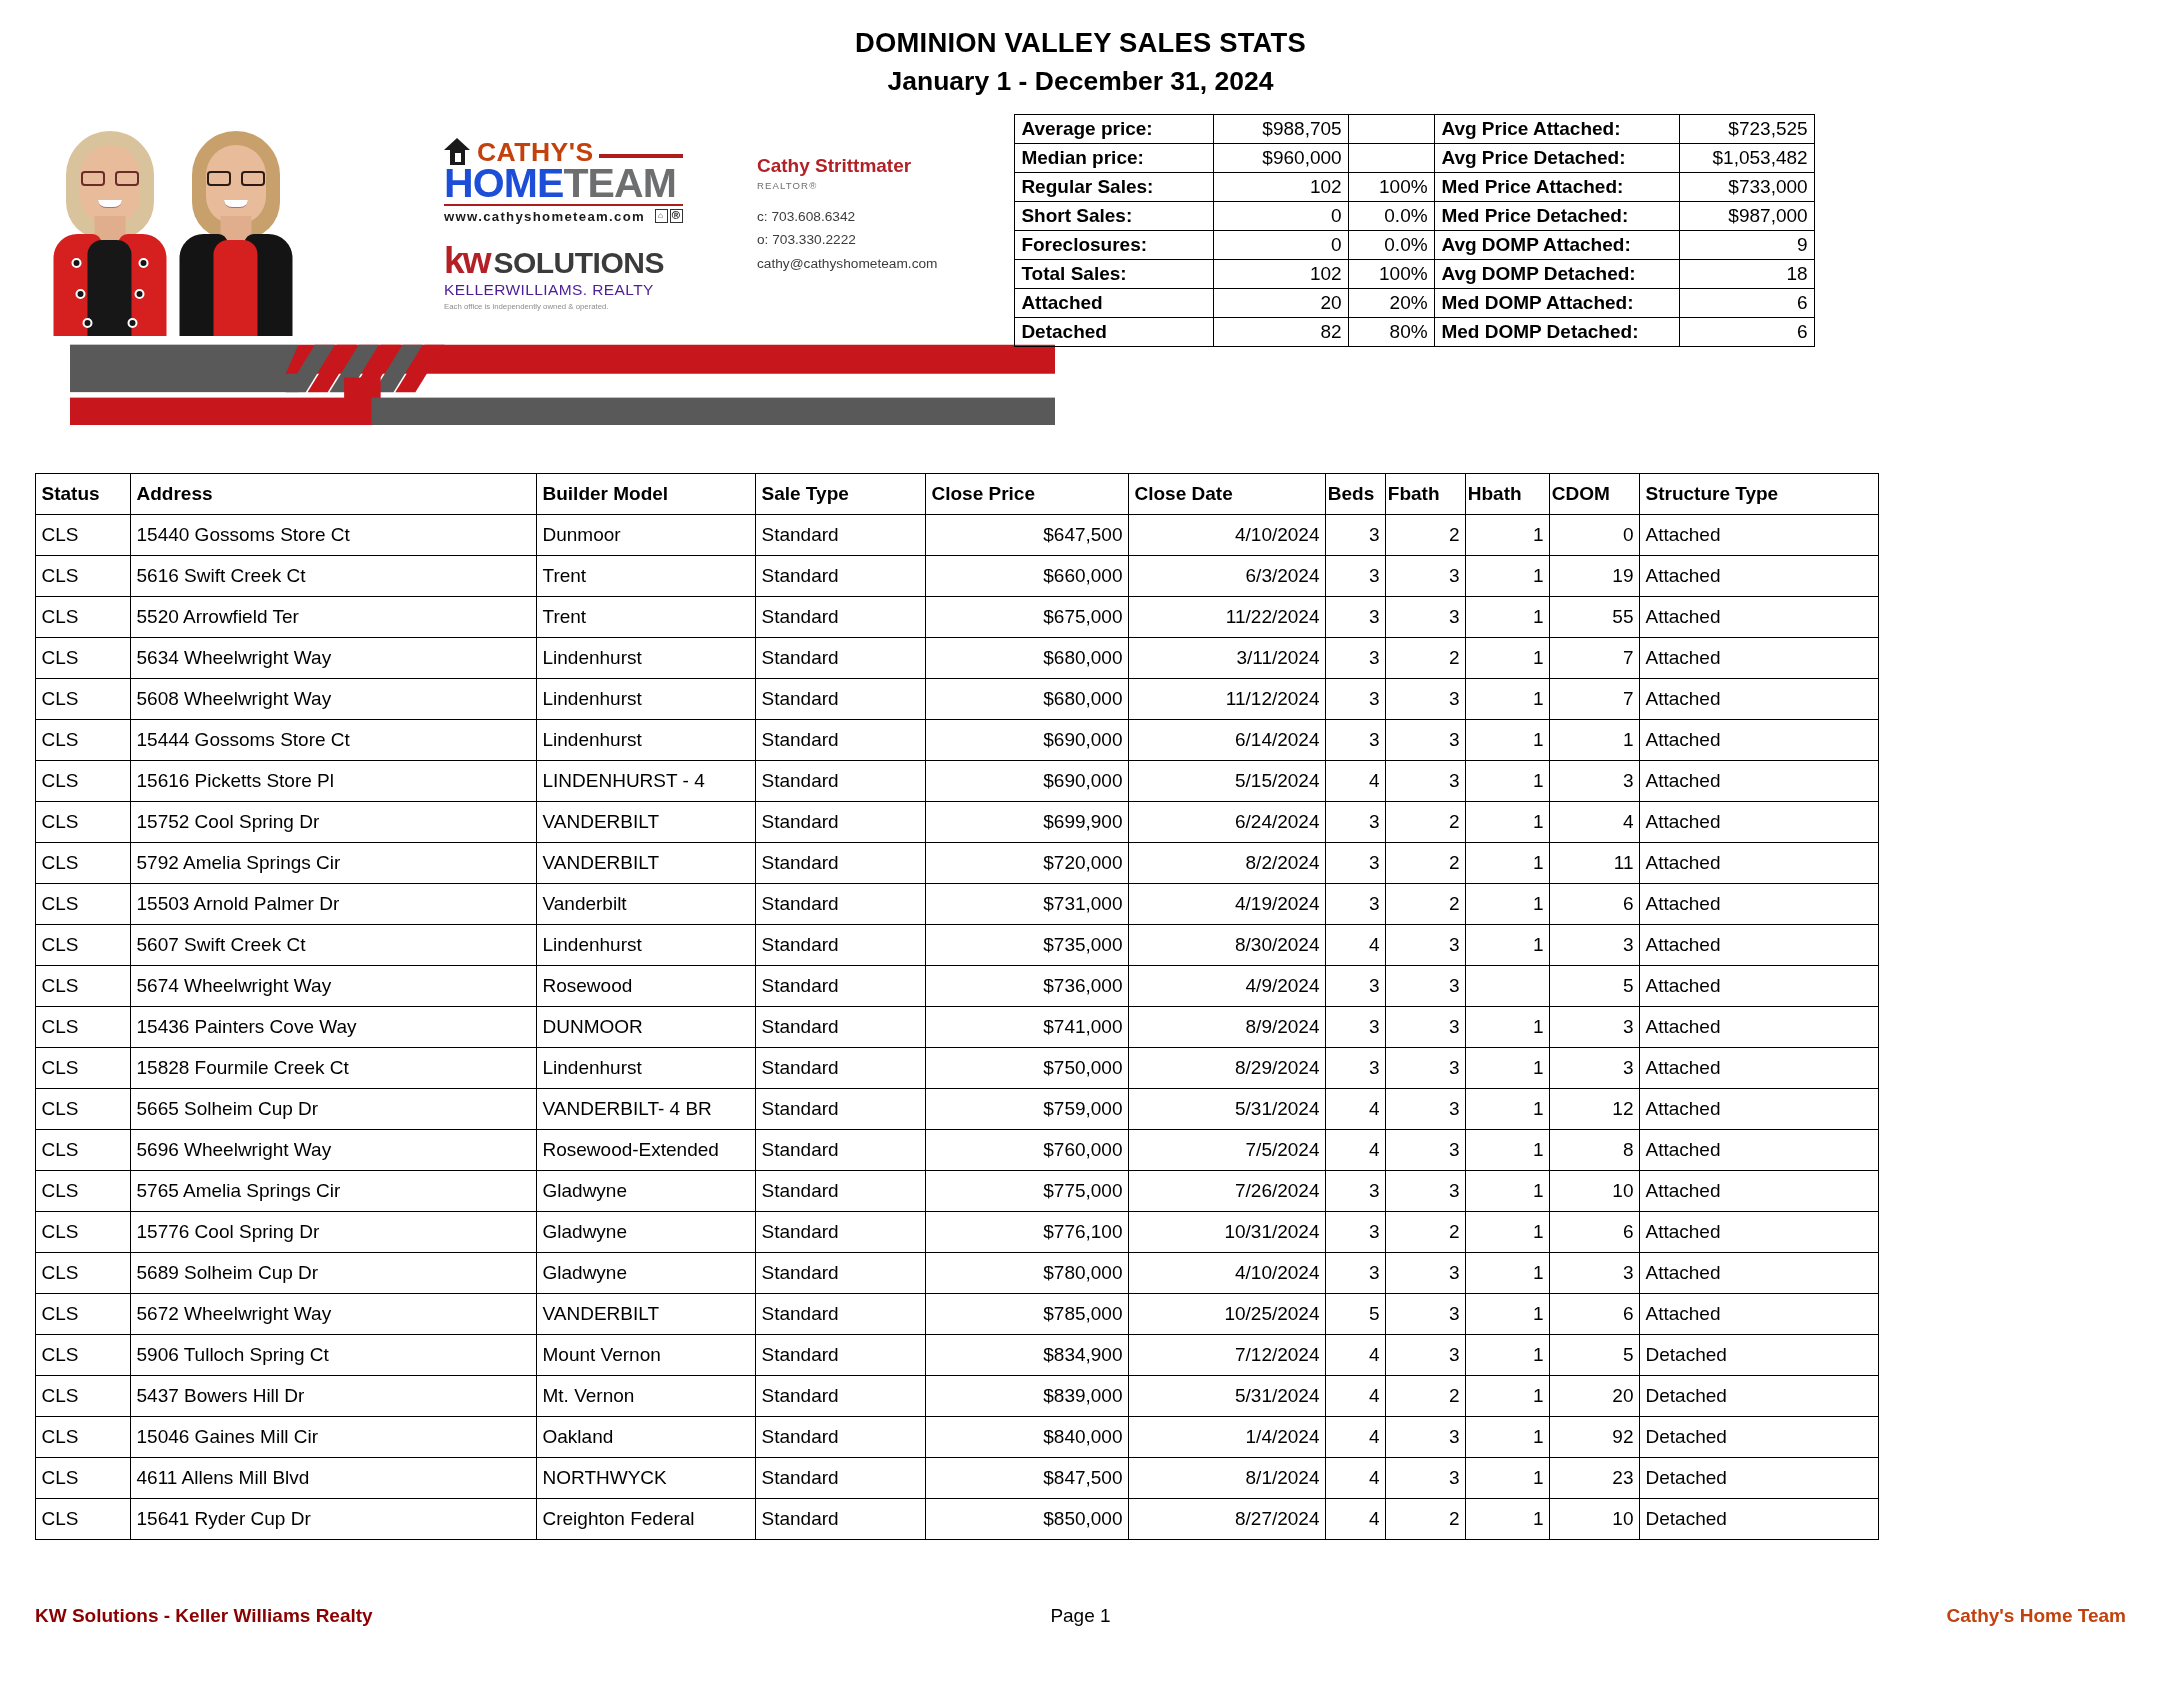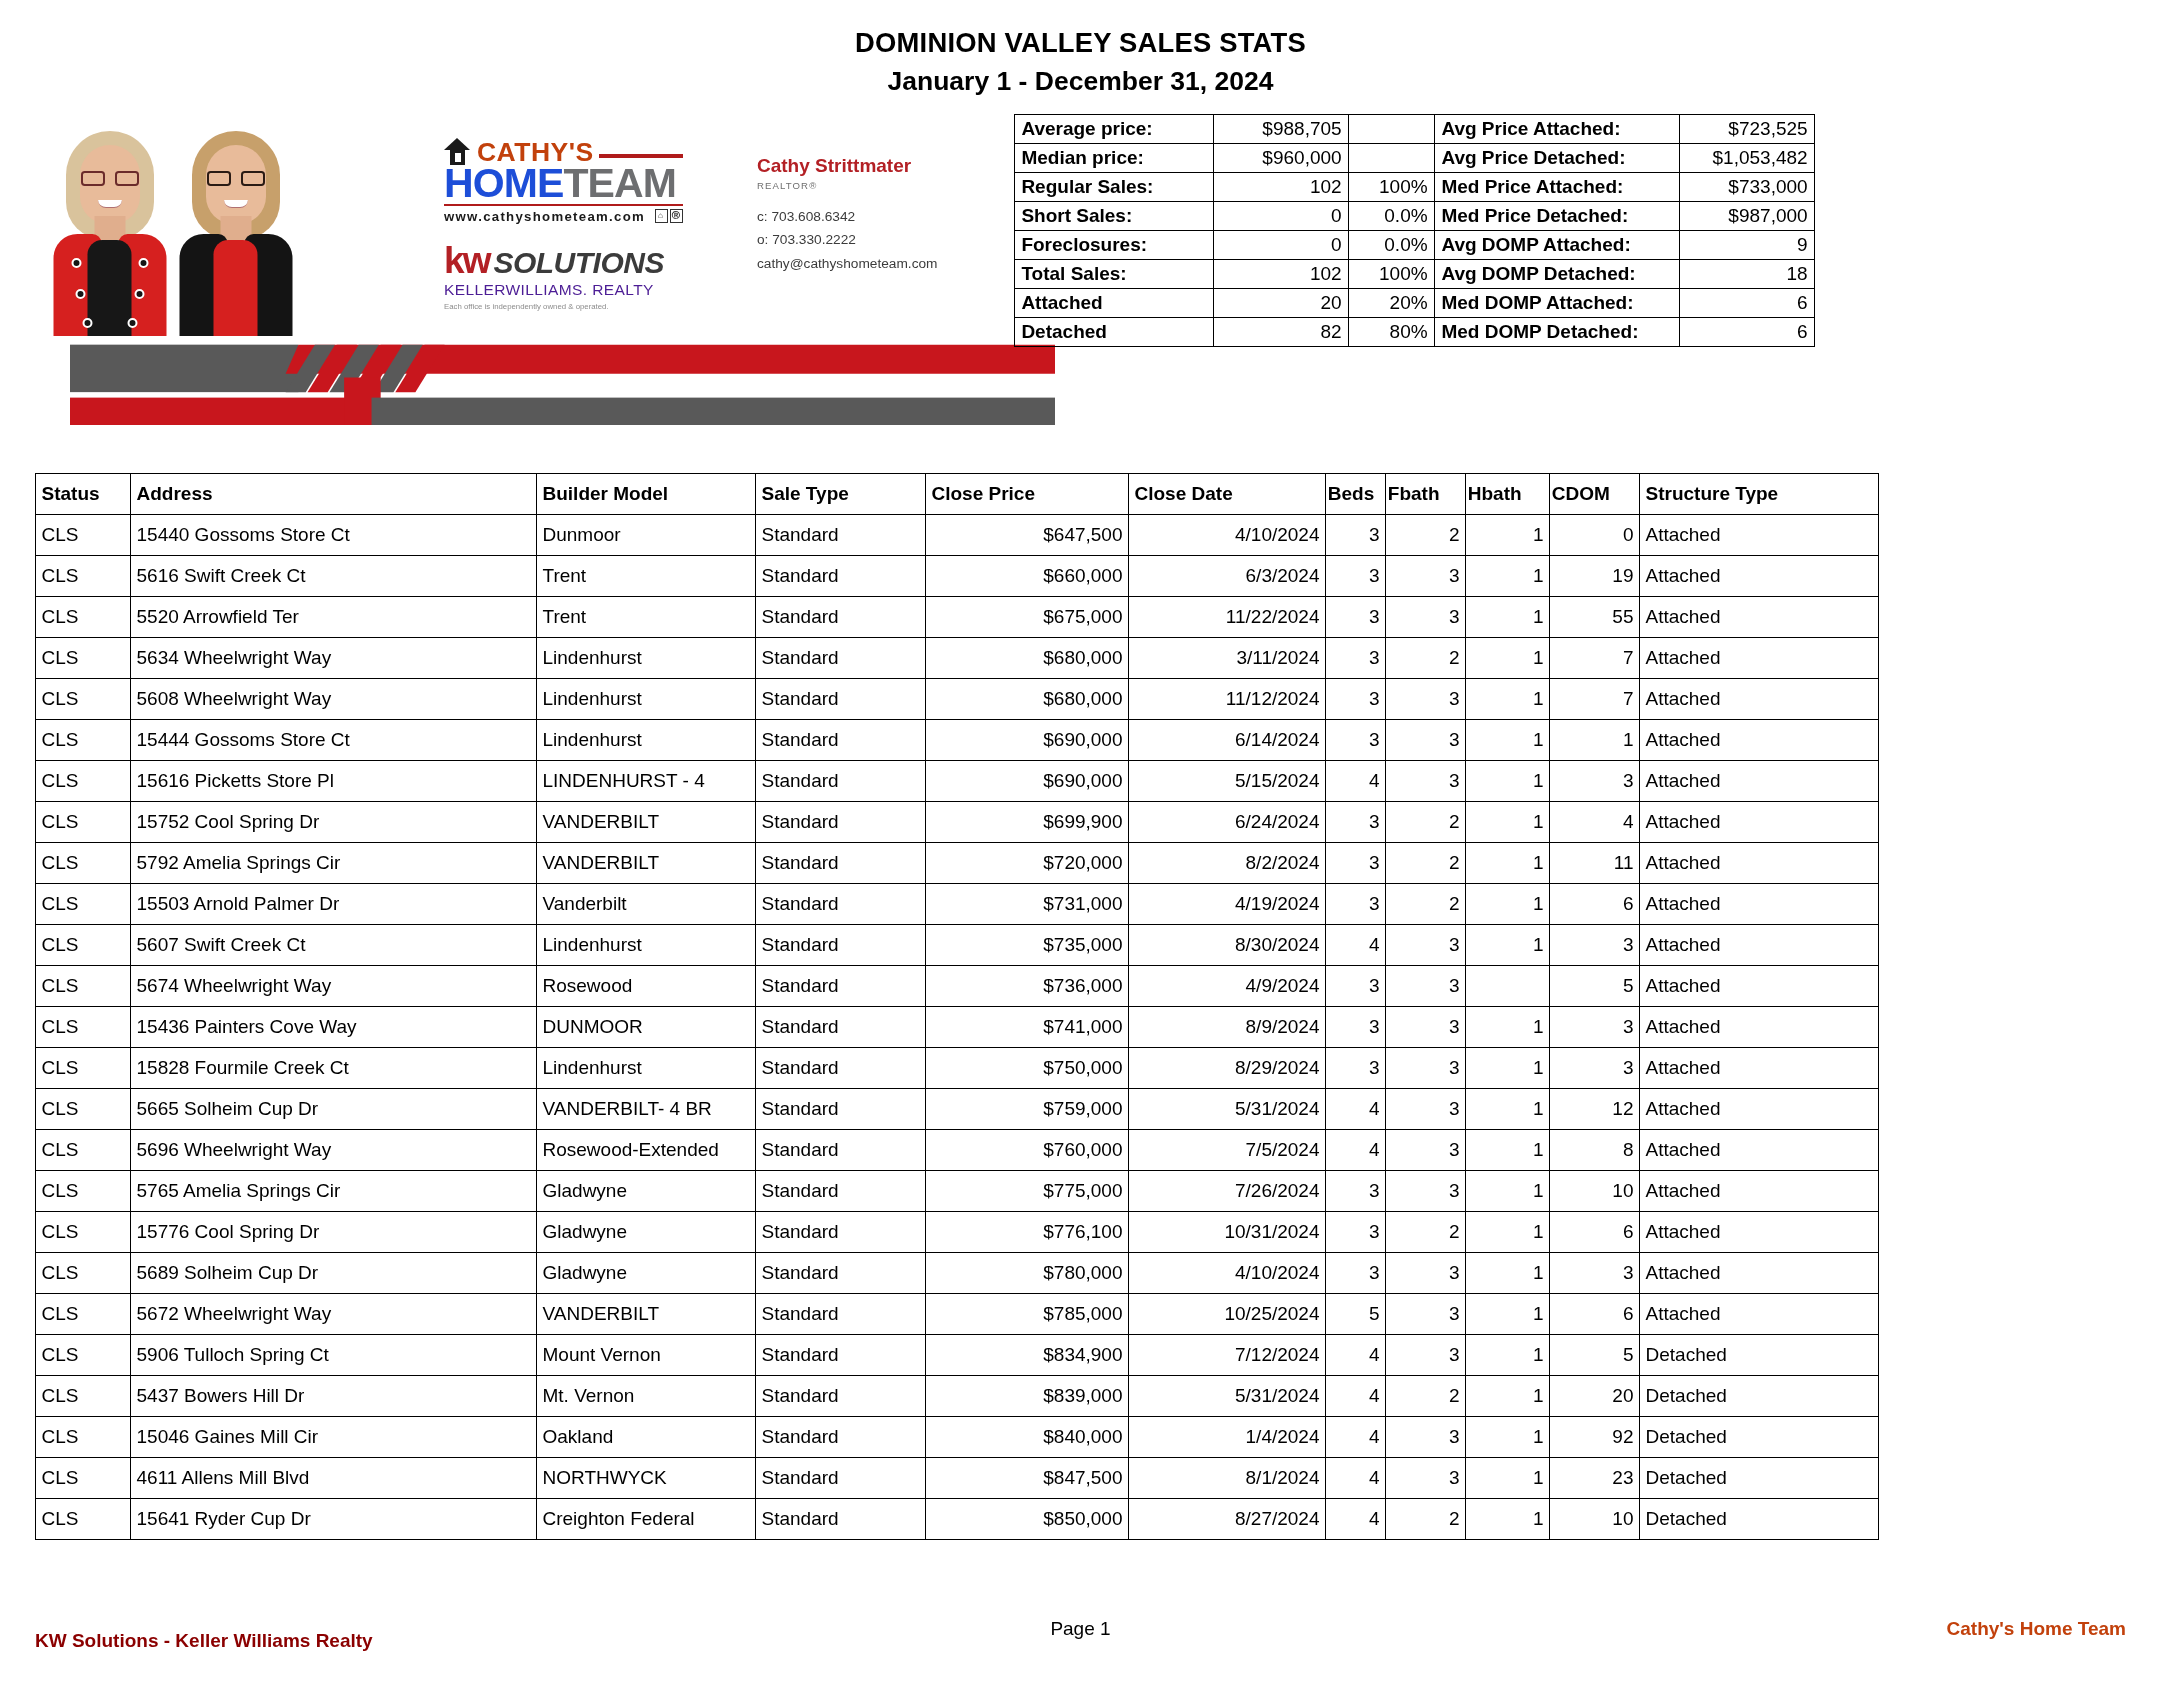--- a/index.html
+++ b/index.html
@@ -166,21 +166,21 @@
 
   
   .kw-logo {
     position: absolute;
     left: 409px;
     top: 128px;
     width: 256px;
   }
   .kw-top { display: flex; align-items: baseline; }
   .kw-kw { font-size: 37px; font-weight: bold; color: #b32025; letter-spacing: -1.8px; line-height: 1; }
-  .kw-sol { font-size: 30px; font-weight: bold; color: #3b3b3b; letter-spacing: -0.5px; line-height: 1; margin-left: 3.7px; font-style: italic; }
+  .kw-sol { font-size: 30px; font-weight: bold; color: #3b3b3b; letter-spacing: -0.5px; line-height: 1; margin-left: 3.7px; }
   .kw-sub { font-size: 15.5px; color: #4c1d95; letter-spacing: 0.4px; margin-top: 1.8px; }
   .kw-fine { font-size: 7.8px; color: #8c8c8c; margin-top: 2.7px; }
 
   
   .contact {
     position: absolute;
     left: 722px;
     top: 42px;
     width: 228px;
   }
@@ -251,21 +251,21 @@
   
   .footer {
     position: absolute;
     left: 35px;
     right: 35px;
     top: 1605px;
     display: flex;
     align-items: center;
     font-size: 19px;
   }
-  .footer-left { flex: 1; font-weight: bold; color: #8b0000; margin-top: 25px; }
+  .footer-left { flex: 1; font-weight: bold; color: #8b0000; }
   .footer-center { flex: 1; text-align: center; color: #000; }
   .footer-right { flex: 1; text-align: right; font-weight: bold; color: #c2410c; }
 </style>
 </head>
 <body>
 
 <div class="title-block">
   <div class="doc-title">DOMINION VALLEY SALES STATS</div>
   <div class="doc-subtitle">January 1 - December 31, 2024</div>
 </div>

